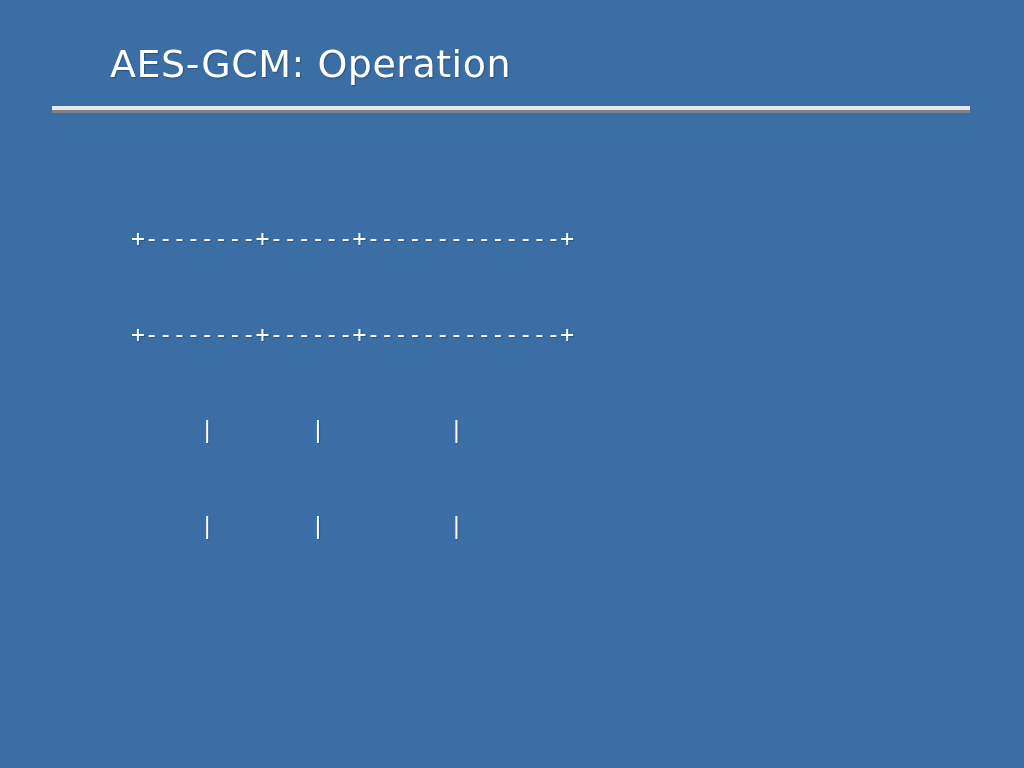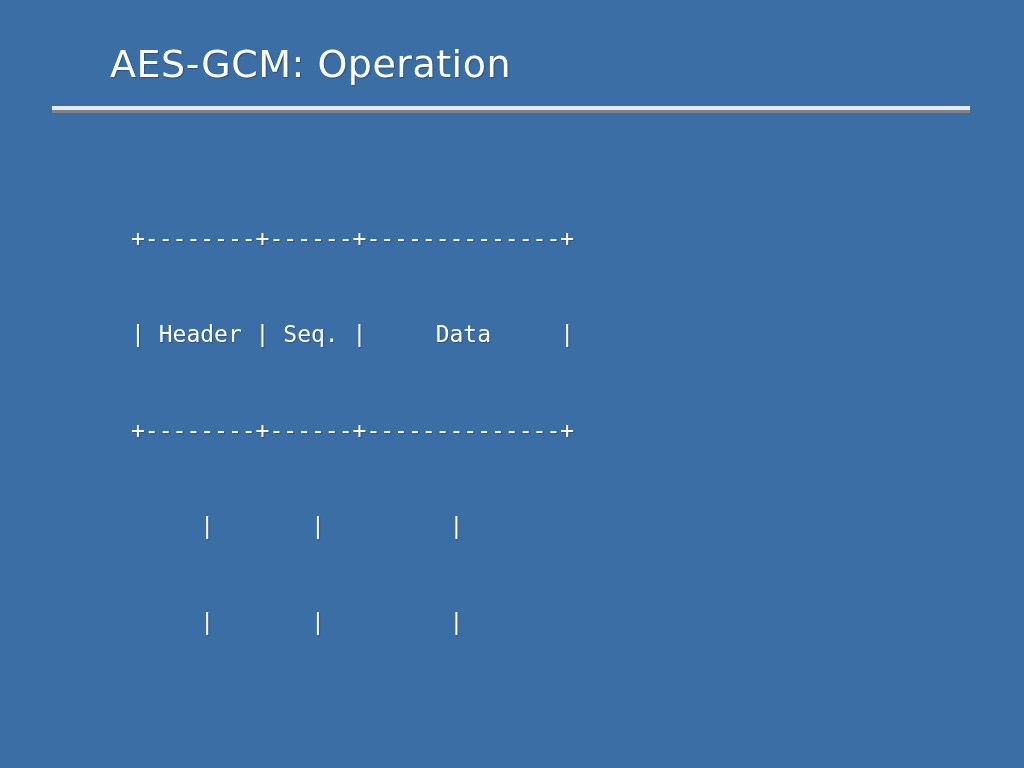--- a/index.html
+++ b/index.html
@@ -83,21 +83,20 @@
 
 <div id="slide" style="background: rgb(58, 110, 165); color: rgb(255, 255, 255);">
 
   <div id="title-block">
     <div id="slide-title">AES-GCM: Operation</div>
     <div id="title-rule" style="background: rgb(232, 232, 234); border-bottom-color: rgb(127, 130, 137);"></div>
   </div>
 
   <div id="diagram">
     <div class="art-line">+--------+------+--------------+</div>
-    <div class="art-line">| Header | Seq. |     Data     |</div>
     <div class="art-line">+--------+------+--------------+</div>
     <div class="art-line">     |       |         |</div>
     <div class="art-line">     |       |         |</div>
     
     
     
     
     
     
     

